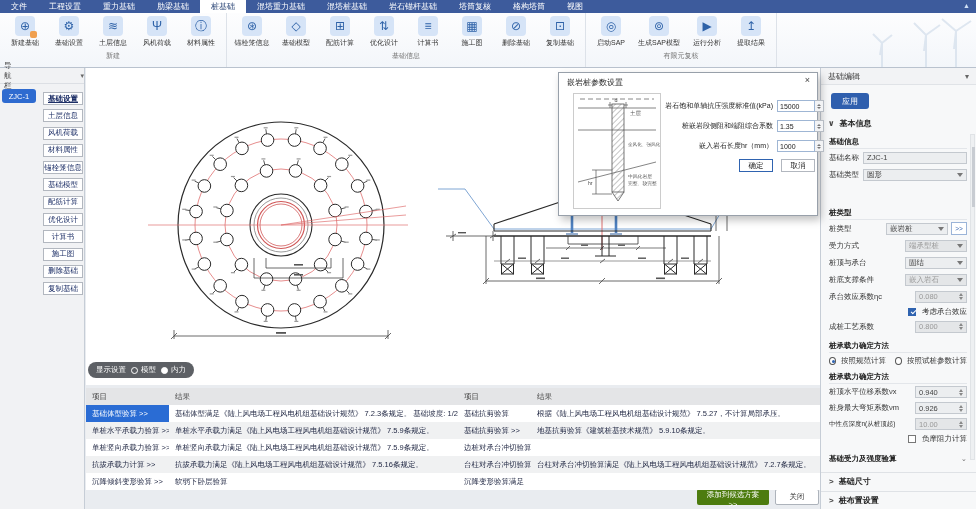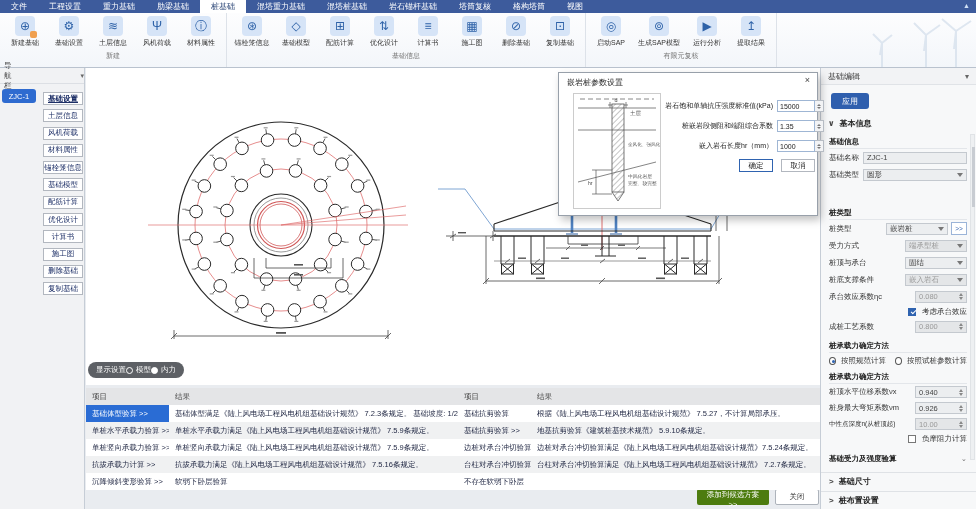--- a/index.html
+++ b/index.html
@@ -29,21 +29,21 @@
   .navhead .ic{font-size:7px;color:#666;margin-left:5px;cursor:pointer;}
   .fndtab{position:absolute;left:2px;top:21px;width:34px;height:14px;background:#2e6bd0;color:#fff;font-size:7.5px;
           border-radius:3px;display:flex;align-items:center;justify-content:center;}
   .navbtns{position:absolute;left:43px;top:24px;width:40px;}
   .navbtn{width:40px;height:13px;margin-bottom:4.3px;background:#fff;border:1px solid #b2b7bf;font-size:7.5px;color:#1c2e66;
           display:flex;align-items:center;justify-content:center;cursor:pointer;white-space:nowrap;}
   .navbtn.active{font-weight:bold;text-decoration:underline;}
   
   .canvas{position:absolute;left:86px;top:68px;width:734px;height:317px;background:#fff;}
   .dispbar{position:absolute;left:88px;top:362px;height:16px;background:#5d6065;border-radius:8px;color:#fff;
-           display:flex;align-items:center;padding:0 8px;font-size:7.5px;z-index:4;}
+           display:flex;align-items:center;gap:5px;padding:0 8px;font-size:7.5px;z-index:4;}
   .rad{width:7px;height:7px;border-radius:50%;border:1px solid #fff;display:inline-block;}
   .rad.fill{background:#fff;}
   .dopt{display:flex;align-items:center;gap:3px;cursor:pointer;}
   
   .rtable{position:absolute;left:86px;top:388px;width:734px;z-index:3;font-size:7.5px;background:#fff;}
   .trow{display:grid;grid-template-columns:83px 289px 73px 289px;}
   .trow.head{background:#e4e5e7;color:#444;}
   .trow.alt{background:#f0f1f2;}
   .tc{padding:4px 6px 3px 6px;white-space:nowrap;overflow:hidden;color:#1d2440;}
   .trow.head .tc{color:#444;}
@@ -436,32 +436,31 @@
     <div class="trow alt">
       <div class="tc">单桩水平承载力验算 &gt;&gt;</div>
       <div class="tc">单桩水平承载力满足《陆上风电场工程风电机组基础设计规范》 7.5.9条规定。</div>
       <div class="tc">基础抗剪验算 &gt;&gt;</div>
       <div class="tc">地基抗剪验算《建筑桩基技术规范》 5.9.10条规定。</div>
     </div>
     <div class="trow">
       <div class="tc">单桩竖向承载力验算 &gt;&gt;</div>
       <div class="tc">单桩竖向承载力满足《陆上风电场工程风电机组基础设计规范》 7.5.9条规定。</div>
       <div class="tc">边桩对承台冲切验算 &gt;&gt;</div>
-      <div class="tc">边桩对承台冲切验算满足《陆上风电场工程风电机组基础设计规范》7.5.24条规定。</div>
     </div>
     <div class="trow alt">
       <div class="tc">抗拔承载力计算 &gt;&gt;</div>
       <div class="tc">抗拔承载力满足《陆上风电场工程风电机组基础设计规范》 7.5.16条规定。</div>
       <div class="tc">台柱对承台冲切验算 &gt;&gt;</div>
       <div class="tc">台柱对承台冲切验算满足《陆上风电场工程风电机组基础设计规范》 7.2.7条规定。</div>
     </div>
     <div class="trow">
       <div class="tc">沉降倾斜变形验算 &gt;&gt;</div>
       <div class="tc">软弱下卧层验算</div>
-      <div class="tc">不存在软弱下卧层</div>
+      <div class="tc">沉降变形验算满足</div>
     </div>
   </div>
   <button class="btn-add">添加到候选方案&gt;&gt;</button>
   <button class="btn-close">关闭</button>
 
   <div class="panel">
     <div class="phead">
       <span>基础编辑</span>
       <span class="sp"></span>
       <span style="color:#666;">▾</span>

